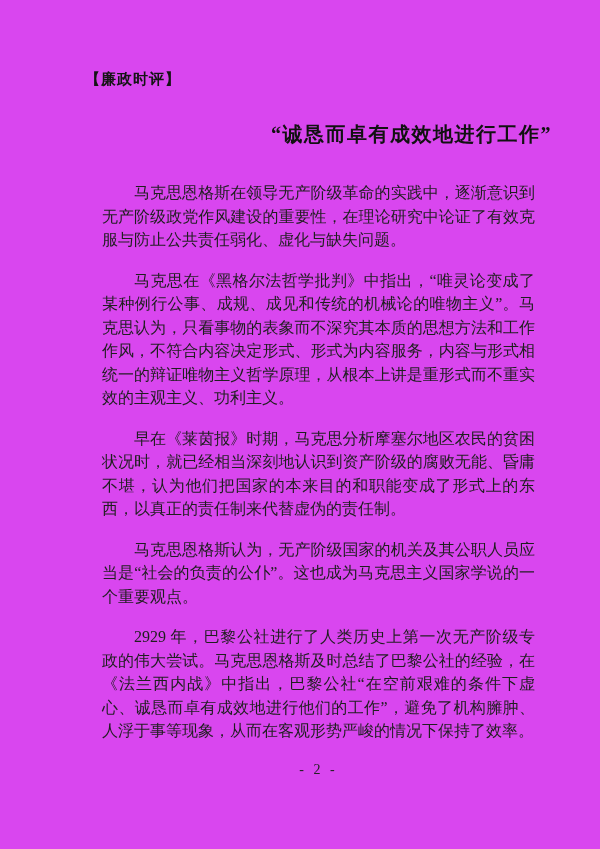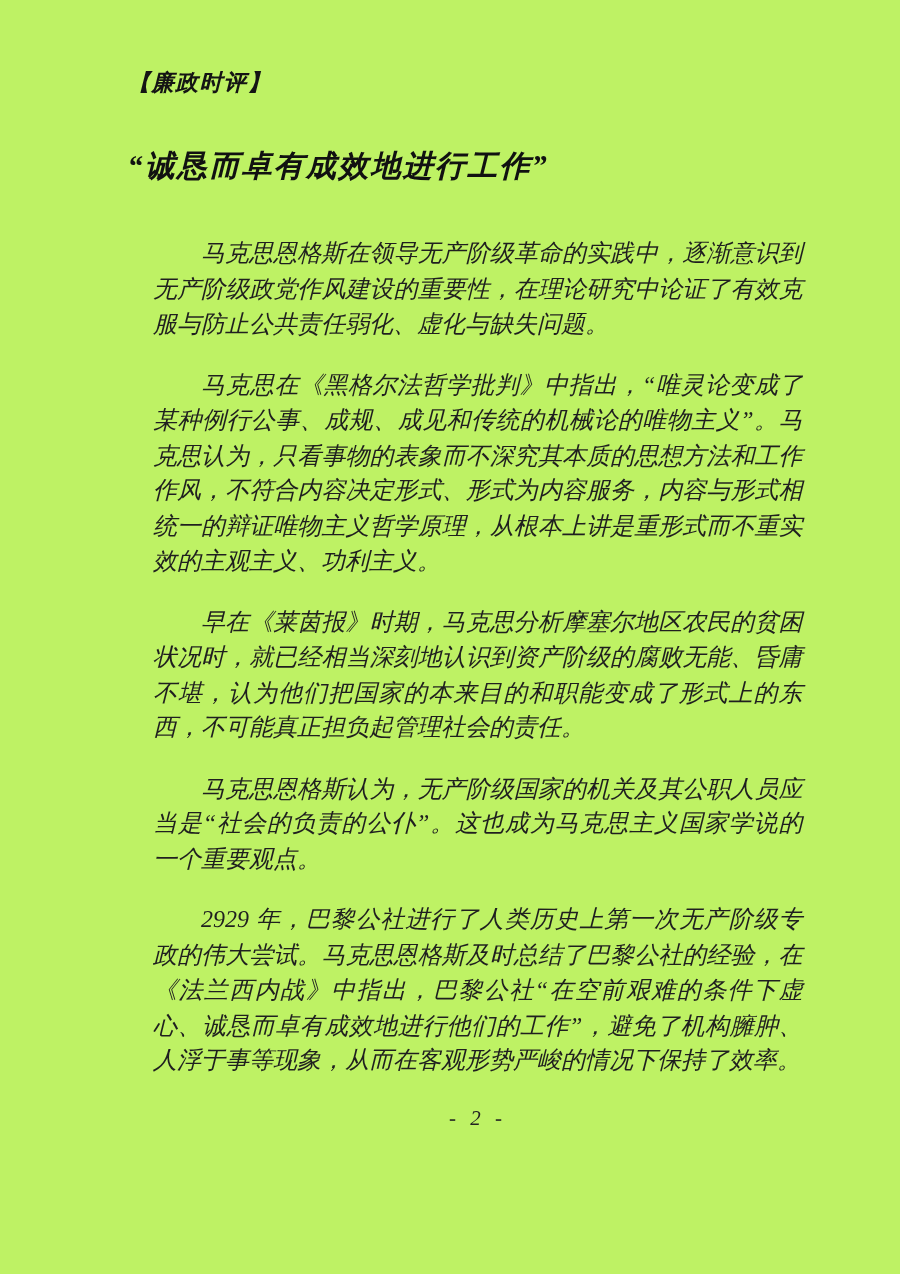--- a/index.html
+++ b/index.html
@@ -10,36 +10,35 @@
   body {
     width: 600px;
     height: 849px;
     font-family: "Liberation Serif", "DejaVu Serif", serif;
     color: #1e1e1e;
   }
   .page {
     box-sizing: border-box;
     width: 600px;
     height: 849px;
-    padding: 46px 48px 0 85px;
+    padding: 69px 48px 0 85px;
     overflow: hidden;
-    background: #bef264;
-    font-style: italic;
+    background: #d946ef;
   }
   .col-header {
     font-size: 15px;
     font-weight: bold;
     line-height: 20px;
     letter-spacing: 1px;
     color: #141414;
   }
   .doc-title {
     font-size: 20px;
     font-weight: bold;
-    text-align: left;
+    text-align: right;
     margin: 31px 0 0 0;
     line-height: 28px;
     letter-spacing: 1.5px;
     color: #111111;
   }
   .article-body {
     margin-top: 33px;
   }
   .article-body p {
     margin: 17px;
@@ -63,19 +62,19 @@
 <body>
 
 <div class="page">
   <div class="col-header">【廉政时评】</div>
 
   <h1 class="doc-title">“诚恳而卓有成效地进行工作”</h1>
 
   <div class="article-body">
     <p>马克思恩格斯在领导无产阶级革命的实践中，逐渐意识到无产阶级政党作风建设的重要性，在理论研究中论证了有效克服与防止公共责任弱化、虚化与缺失问题。</p>
     <p>马克思在《黑格尔法哲学批判》中指出，“唯灵论变成了某种例行公事、成规、成见和传统的机械论的唯物主义”。马克思认为，只看事物的表象而不深究其本质的思想方法和工作作风，不符合内容决定形式、形式为内容服务，内容与形式相统一的辩证唯物主义哲学原理，从根本上讲是重形式而不重实效的主观主义、功利主义。</p>
-    <p>早在《莱茵报》时期，马克思分析摩塞尔地区农民的贫困状况时，就已经相当深刻地认识到资产阶级的腐败无能、昏庸不堪，认为他们把国家的本来目的和职能变成了形式上的东西，不可能真正担负起管理社会的责任。</p>
+    <p>早在《莱茵报》时期，马克思分析摩塞尔地区农民的贫困状况时，就已经相当深刻地认识到资产阶级的腐败无能、昏庸不堪，认为他们把国家的本来目的和职能变成了形式上的东西，以真正的责任制来代替虚伪的责任制。</p>
     <p>马克思恩格斯认为，无产阶级国家的机关及其公职人员应当是“社会的负责的公仆”。这也成为马克思主义国家学说的一个重要观点。</p>
     <p>2929 年，巴黎公社进行了人类历史上第一次无产阶级专政的伟大尝试。马克思恩格斯及时总结了巴黎公社的经验，在《法兰西内战》中指出，巴黎公社“在空前艰难的条件下虚心、诚恳而卓有成效地进行他们的工作”，避免了机构臃肿、人浮于事等现象，从而在客观形势严峻的情况下保持了效率。</p>
   </div>
 
   <div class="page-number">- 2 -</div>
 </div>
 
 </body></html>

